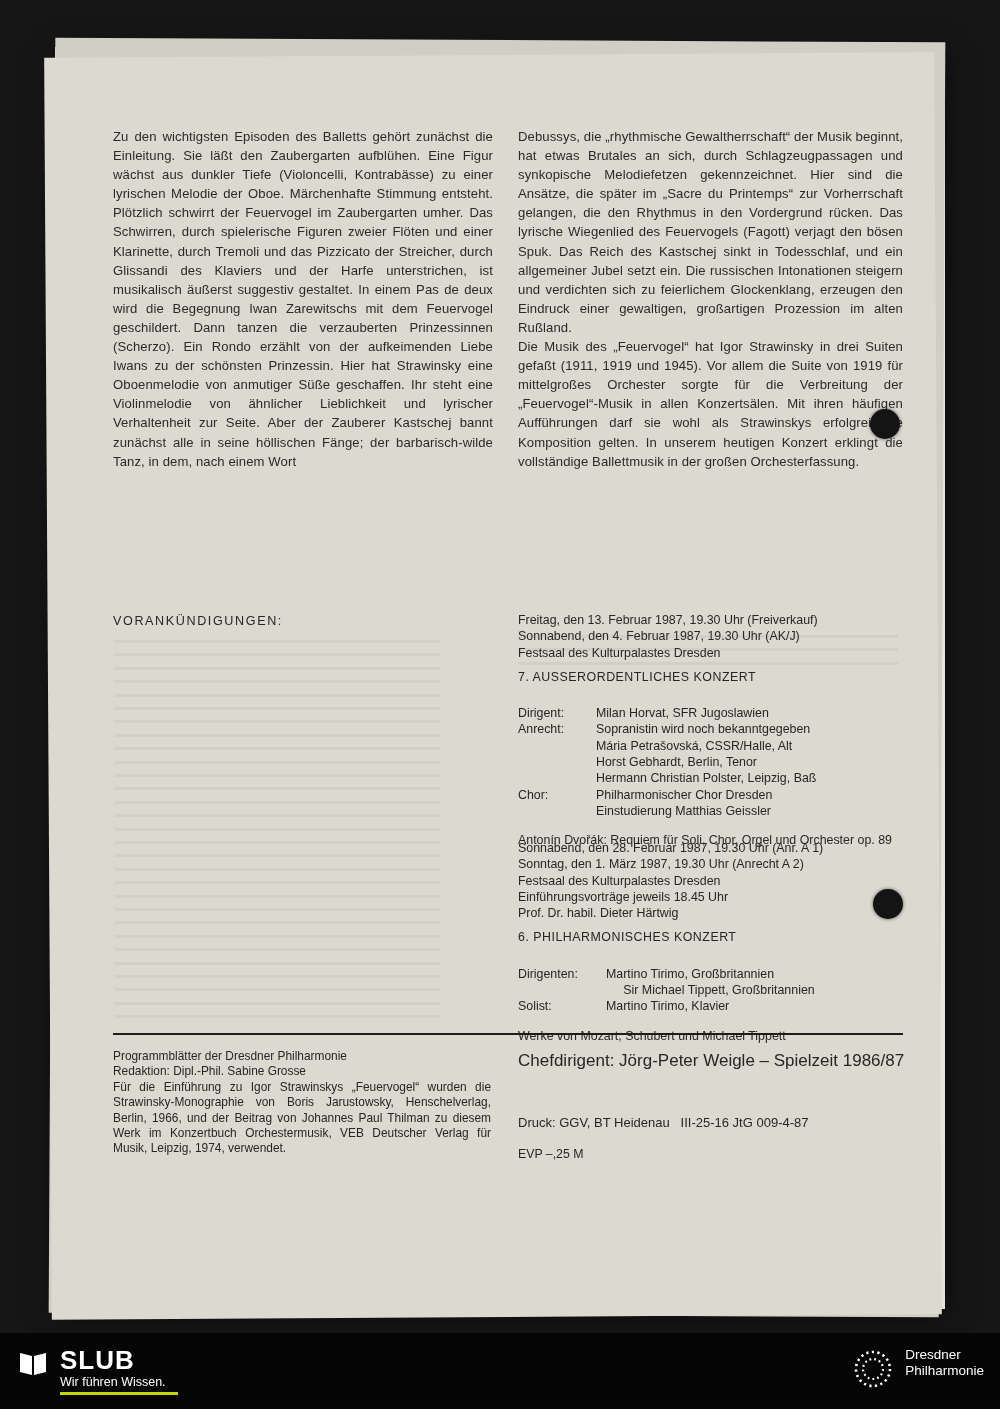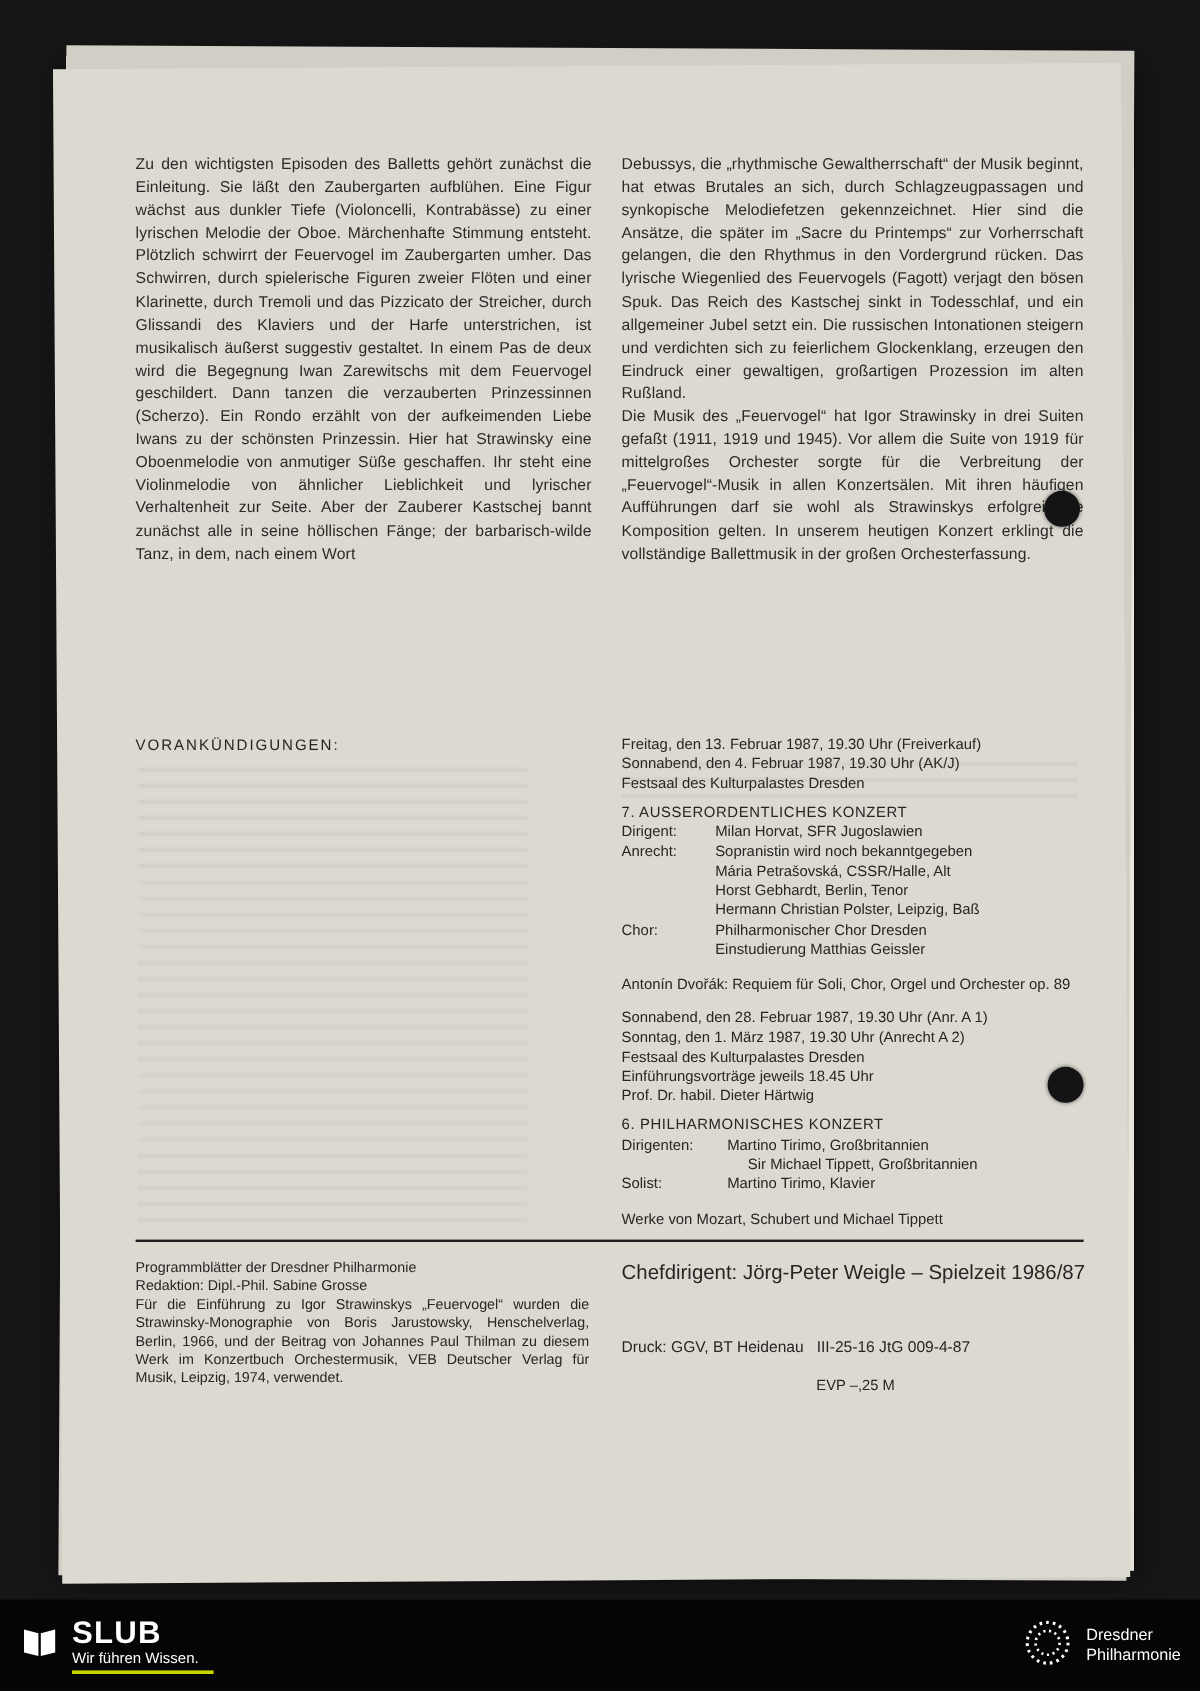--- a/index.html
+++ b/index.html
@@ -24,54 +24,54 @@
   .colR{width:385px}
 
   .vorank{position:absolute;left:58px;top:567px;font-size:12.6px;letter-spacing:1.6px;color:#262624}
 
   
   .concert{position:absolute;left:463px;width:392px;color:#262624;font-size:12.4px;line-height:16.3px}
   .c1{top:565px}
   .c2{top:793px}
   .dates{white-space:pre-line}
   .ctitle{margin-top:8px;letter-spacing:.5px}
-  .rows{margin-top:0}
+  .rows{margin-top:20px}
   .row{display:flex}
   .row .lbl{width:78px;flex:none}
   .c2 .row .lbl{width:88px}
   .row .val{white-space:pre-wrap}
   .prog{margin-top:13px}
 
   .rule{position:absolute;left:58px;top:986px;width:790px;border-top:2px solid #1d1d1b}
 
   
   .credits-left{position:absolute;left:58px;top:1002px;width:378px;
     font-size:11.9px;line-height:15.4px;color:#262624}
   .credits-left .just{text-align:justify}
   .chef{position:absolute;left:463px;top:1004px;width:392px;font-size:17px;color:#262624}
   .druck{position:absolute;left:463px;top:1068px;width:392px;font-size:13px;color:#262624;white-space:pre-wrap}
-  .evp{position:absolute;left:463px;top:1100px;width:390px;text-align:center;font-size:12.3px;color:#262624}
+  .evp{position:absolute;left:463px;top:1100px;width:390px;text-align:left;font-size:12.3px;color:#262624}
 
   
   .hole{position:absolute;width:30px;height:30px;border-radius:50%;background:#141414;
     box-shadow:0 0 3px 1px rgba(0,0,0,.35)}
   .hole1{left:815px;top:362px}
   .hole2{left:818px;top:842px}
 
   
   .ghost{position:absolute;pointer-events:none;opacity:.11;filter:blur(.7px);
     background:repeating-linear-gradient(180deg,
       rgba(90,85,75,0) 0 3px, rgba(90,85,75,.65) 3px 6px, rgba(90,85,75,0) 6px 13.4px)}
   .ghostL{left:60px;top:590px;width:325px;height:390px}
   .ghostR{left:463px;top:585px;width:380px;height:36px}
 
   
   .viewer-bar{position:absolute;left:0;right:0;bottom:0;height:76px;background:#050505;
     display:flex;align-items:center;justify-content:space-between;padding:0 16px}
-  .brand{display:flex;align-items:center;gap:10px;color:#fff;text-decoration:none;cursor:pointer}
+  .brand{display:flex;align-items:flex-start;gap:10px;color:#fff;text-decoration:none;cursor:pointer}
   .slub-text{display:flex;flex-direction:column}
   .slub-name{font-size:26px;font-weight:bold;letter-spacing:1px;line-height:26px}
   .slub-tagline{font-size:12.5px;margin-top:2px;font-weight:normal}
   .slub-accent{margin-top:3px;width:118px;height:3px;background:var(--slub-accent,#c8d400)}
   .phil-text{display:flex;flex-direction:column;font-size:13.5px;font-weight:normal;line-height:16px}
 </style>
 </head>
 <body>
 
 <div class="stage">

